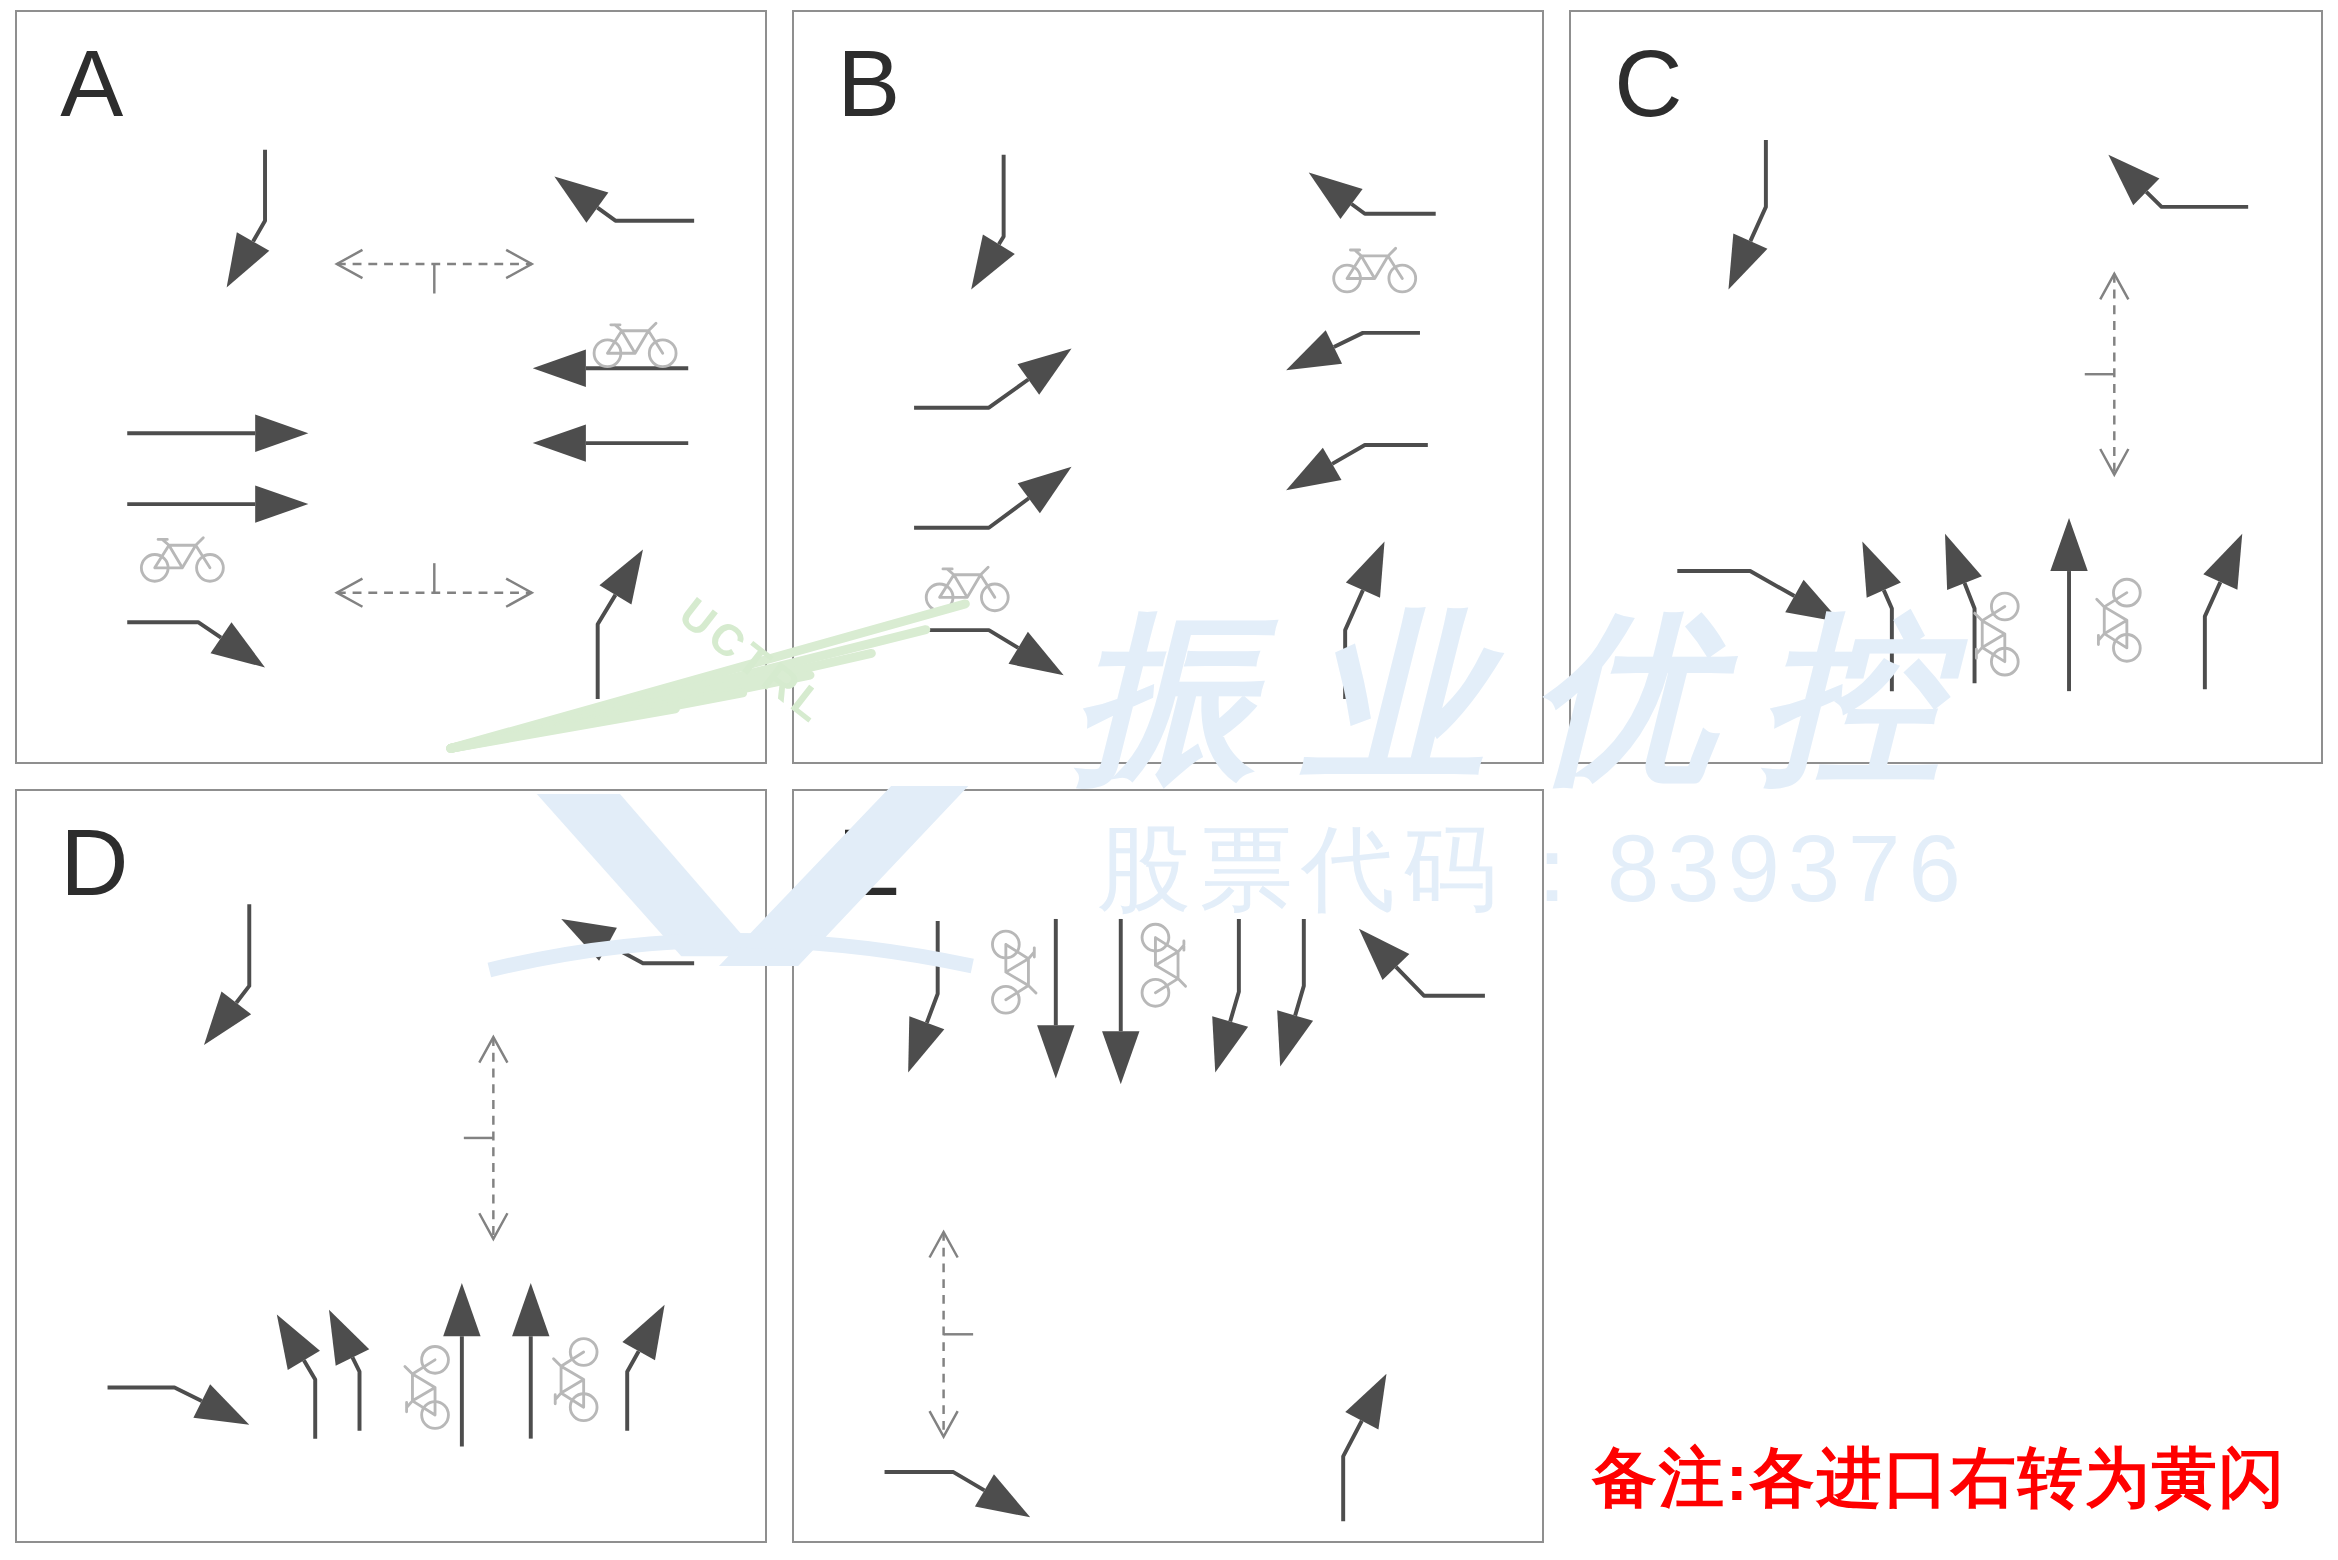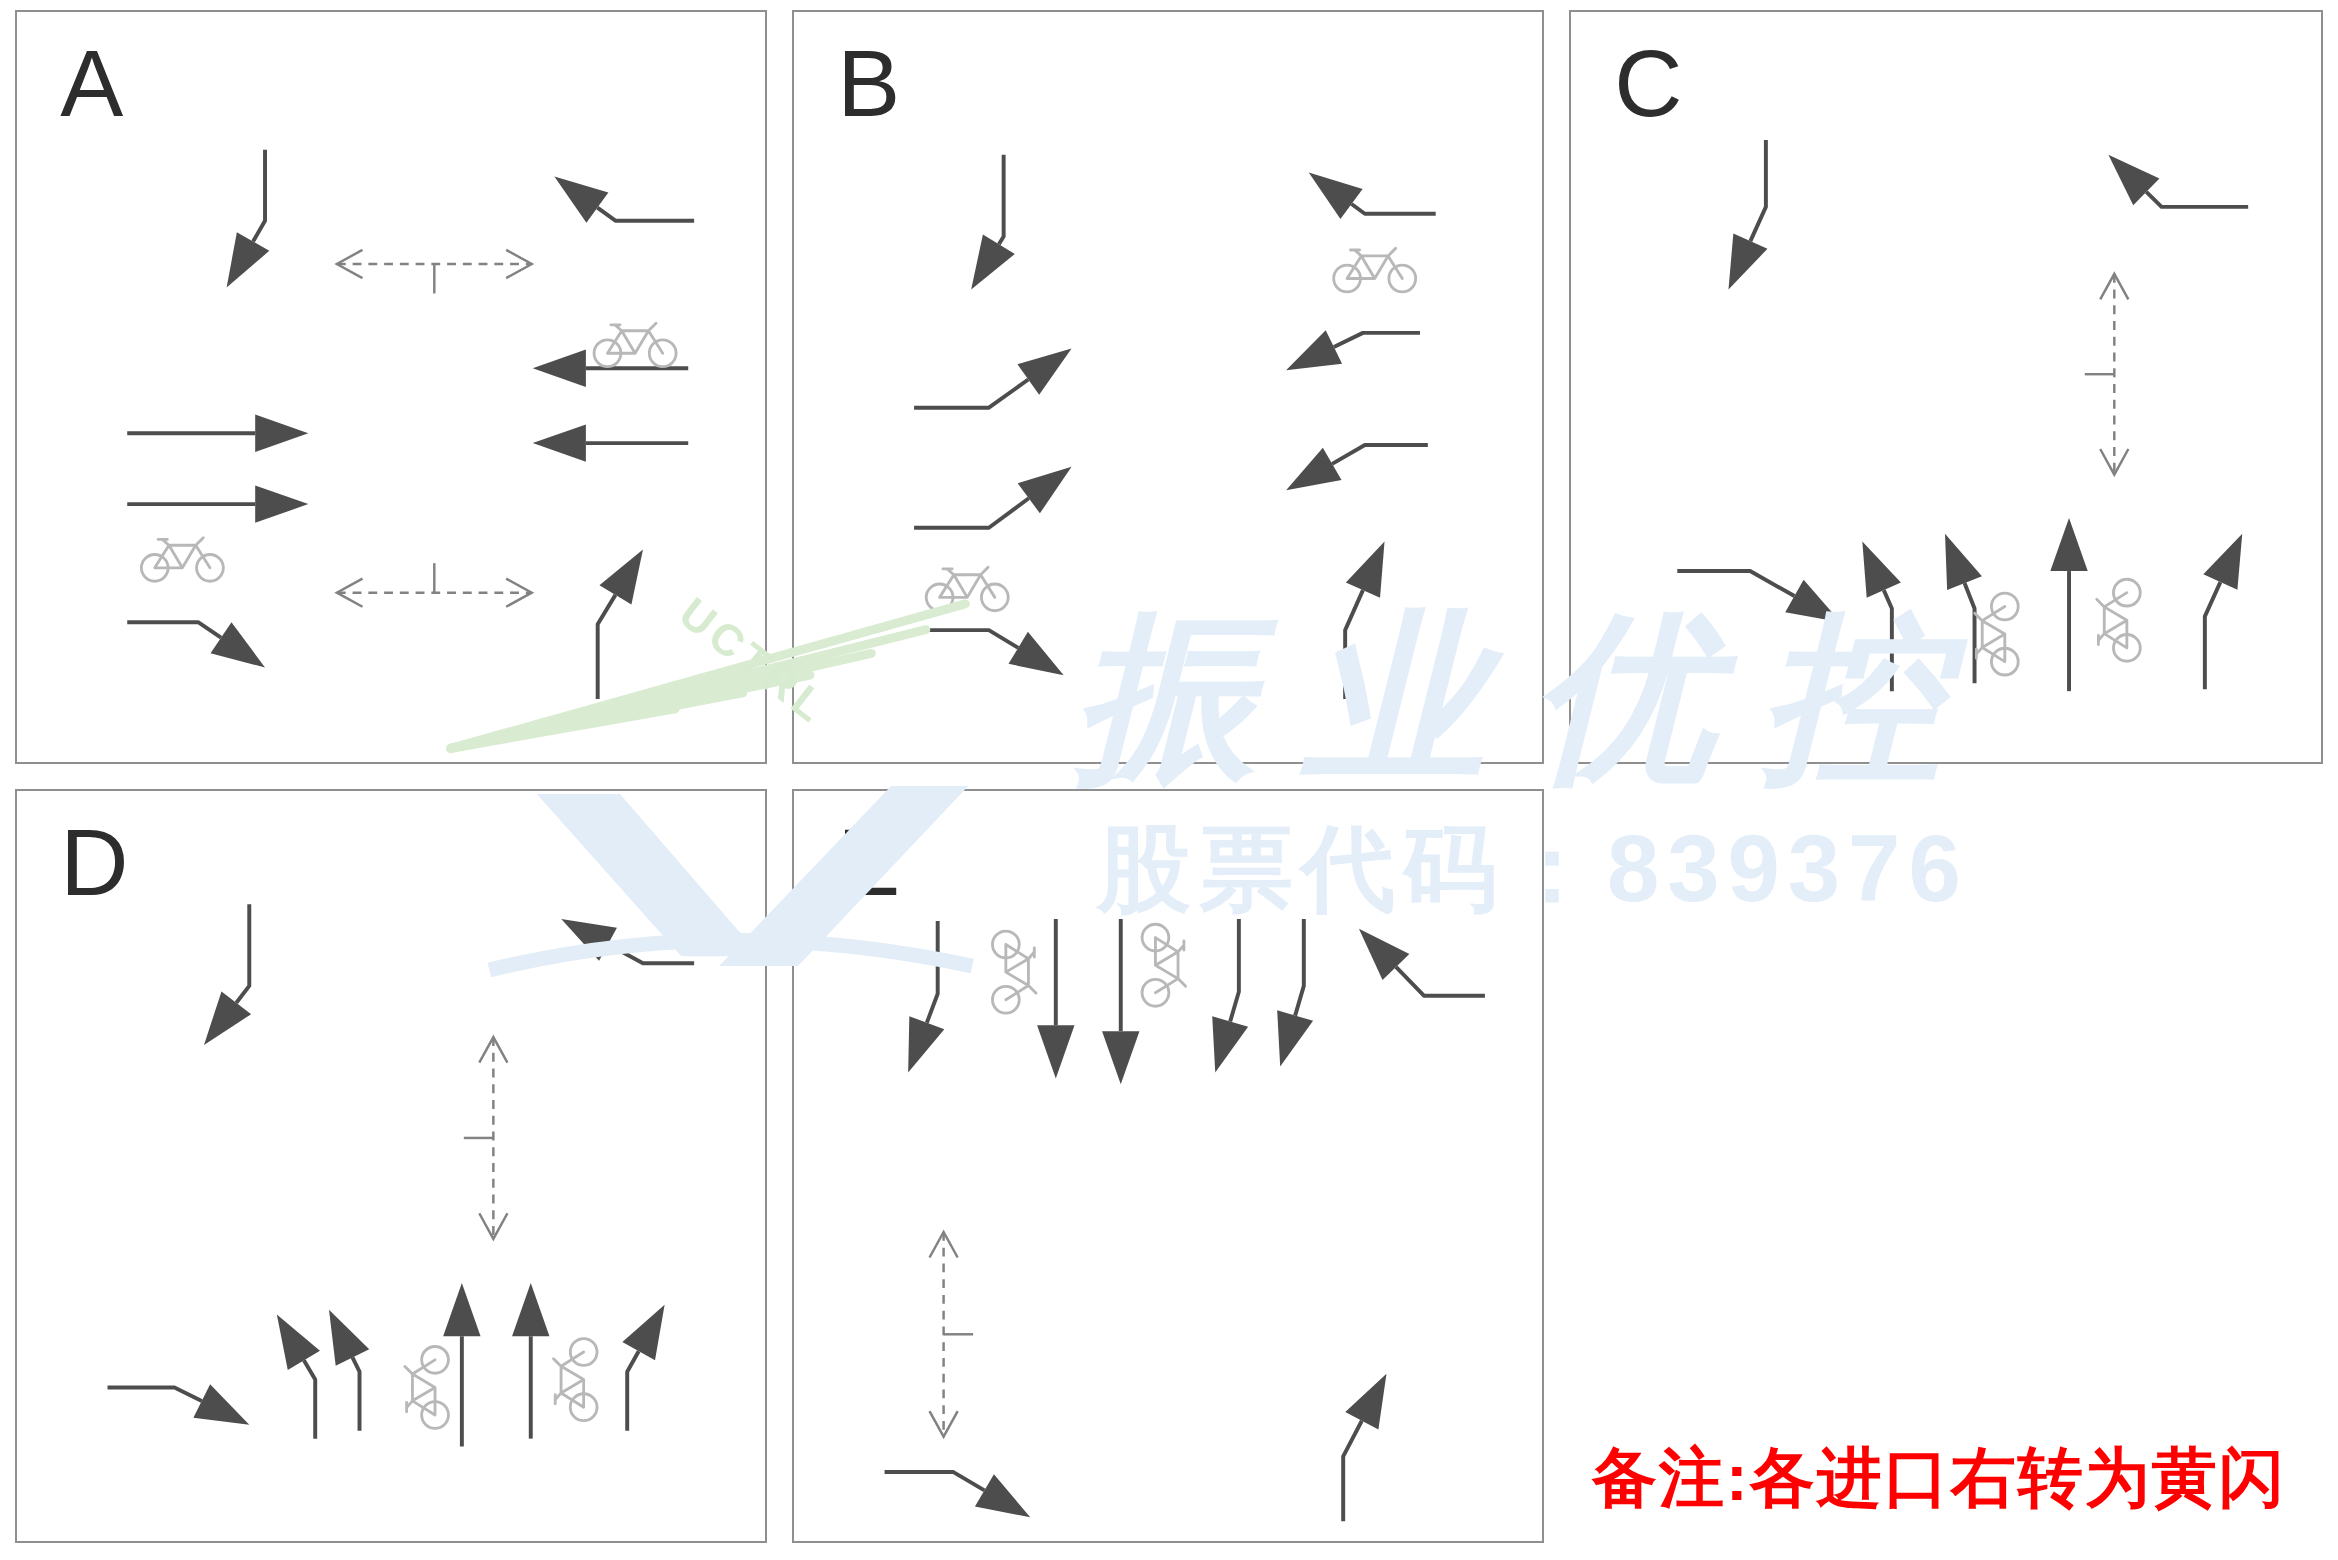--- a/index.html
+++ b/index.html
@@ -25,21 +25,21 @@
     position:absolute; left:0; top:0; width:100%; height:100%;
     pointer-events:none; z-index:6;
   }
   .wm-cn {
     position:absolute; left:1074px; top:606px;
     font-size:183px; font-weight:700; letter-spacing:46px;
     color:var(--wm-blue,#e3eef9); white-space:nowrap; line-height:1;font-style:italic;
   }
   .wm-stock {
     position:absolute; left:1097px; top:822px;
-    font-size:94px; font-weight:700; letter-spacing:8px;
+    font-size:94px; font-weight:400; letter-spacing:8px;
     color:var(--wm-blue,#e3eef9); white-space:nowrap; line-height:1;
   }
   .wm-zhenye {
     position:absolute; left:424px; top:709px;
     font-size:51px; font-weight:700; letter-spacing:17px;
     color:var(--wm-green,#d6ebcf); line-height:1;
   }
   .wm-uctrl {
     position:absolute; left:699px; top:590px;
     font-size:44px; font-weight:700; letter-spacing:5px;

